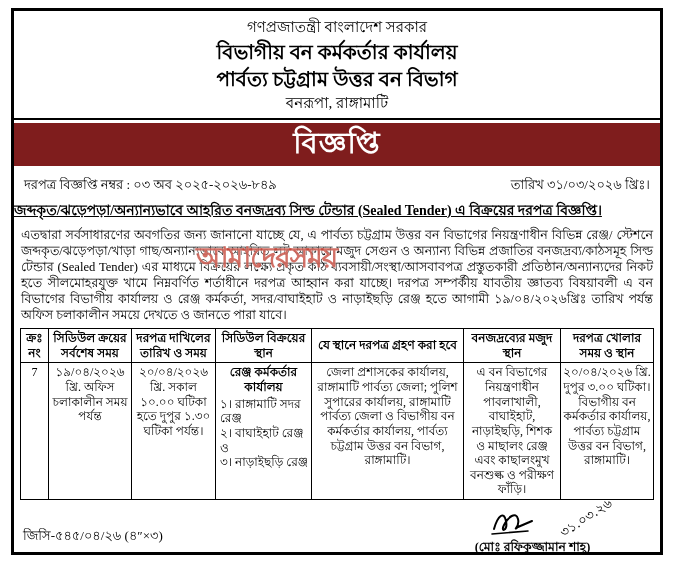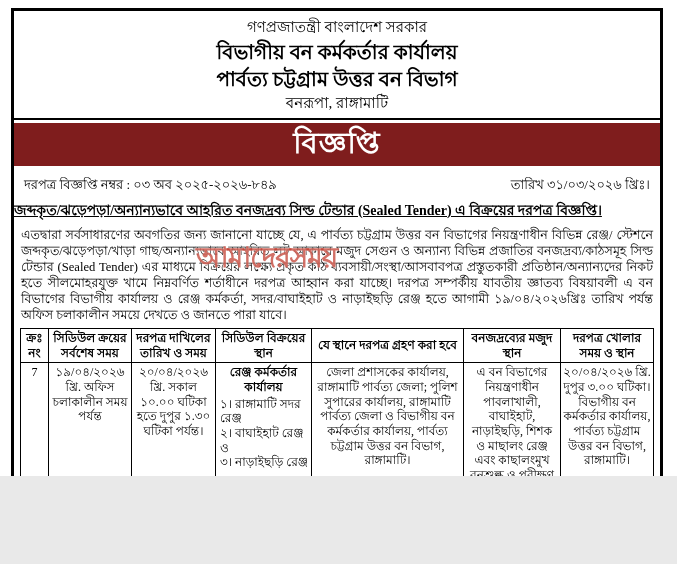--- a/index.html
+++ b/index.html
@@ -1,17 +1,17 @@
 <!DOCTYPE html>
 <html><head>
 <meta charset="utf-8">
 <style>
   html,body { margin:0; padding:0; background:#e9e9e9; }
   .page {
-    position:relative; width:677px; height:476px; background:#fff;
+    position:relative; width:677px; height:564px; background:#fff;
     font-family:"Liberation Serif", serif; color:#000; overflow:hidden;
     margin:0 auto;
   }
   .frame {
     position:absolute; left:11px; top:8px; width:646px; height:541px;
     border:3px solid #000; background:#fff; overflow:hidden;
   }
   
   .header { text-align:center; padding-top:7px; line-height:1.25; }
   .hdr-govt { font-size:15px; }

